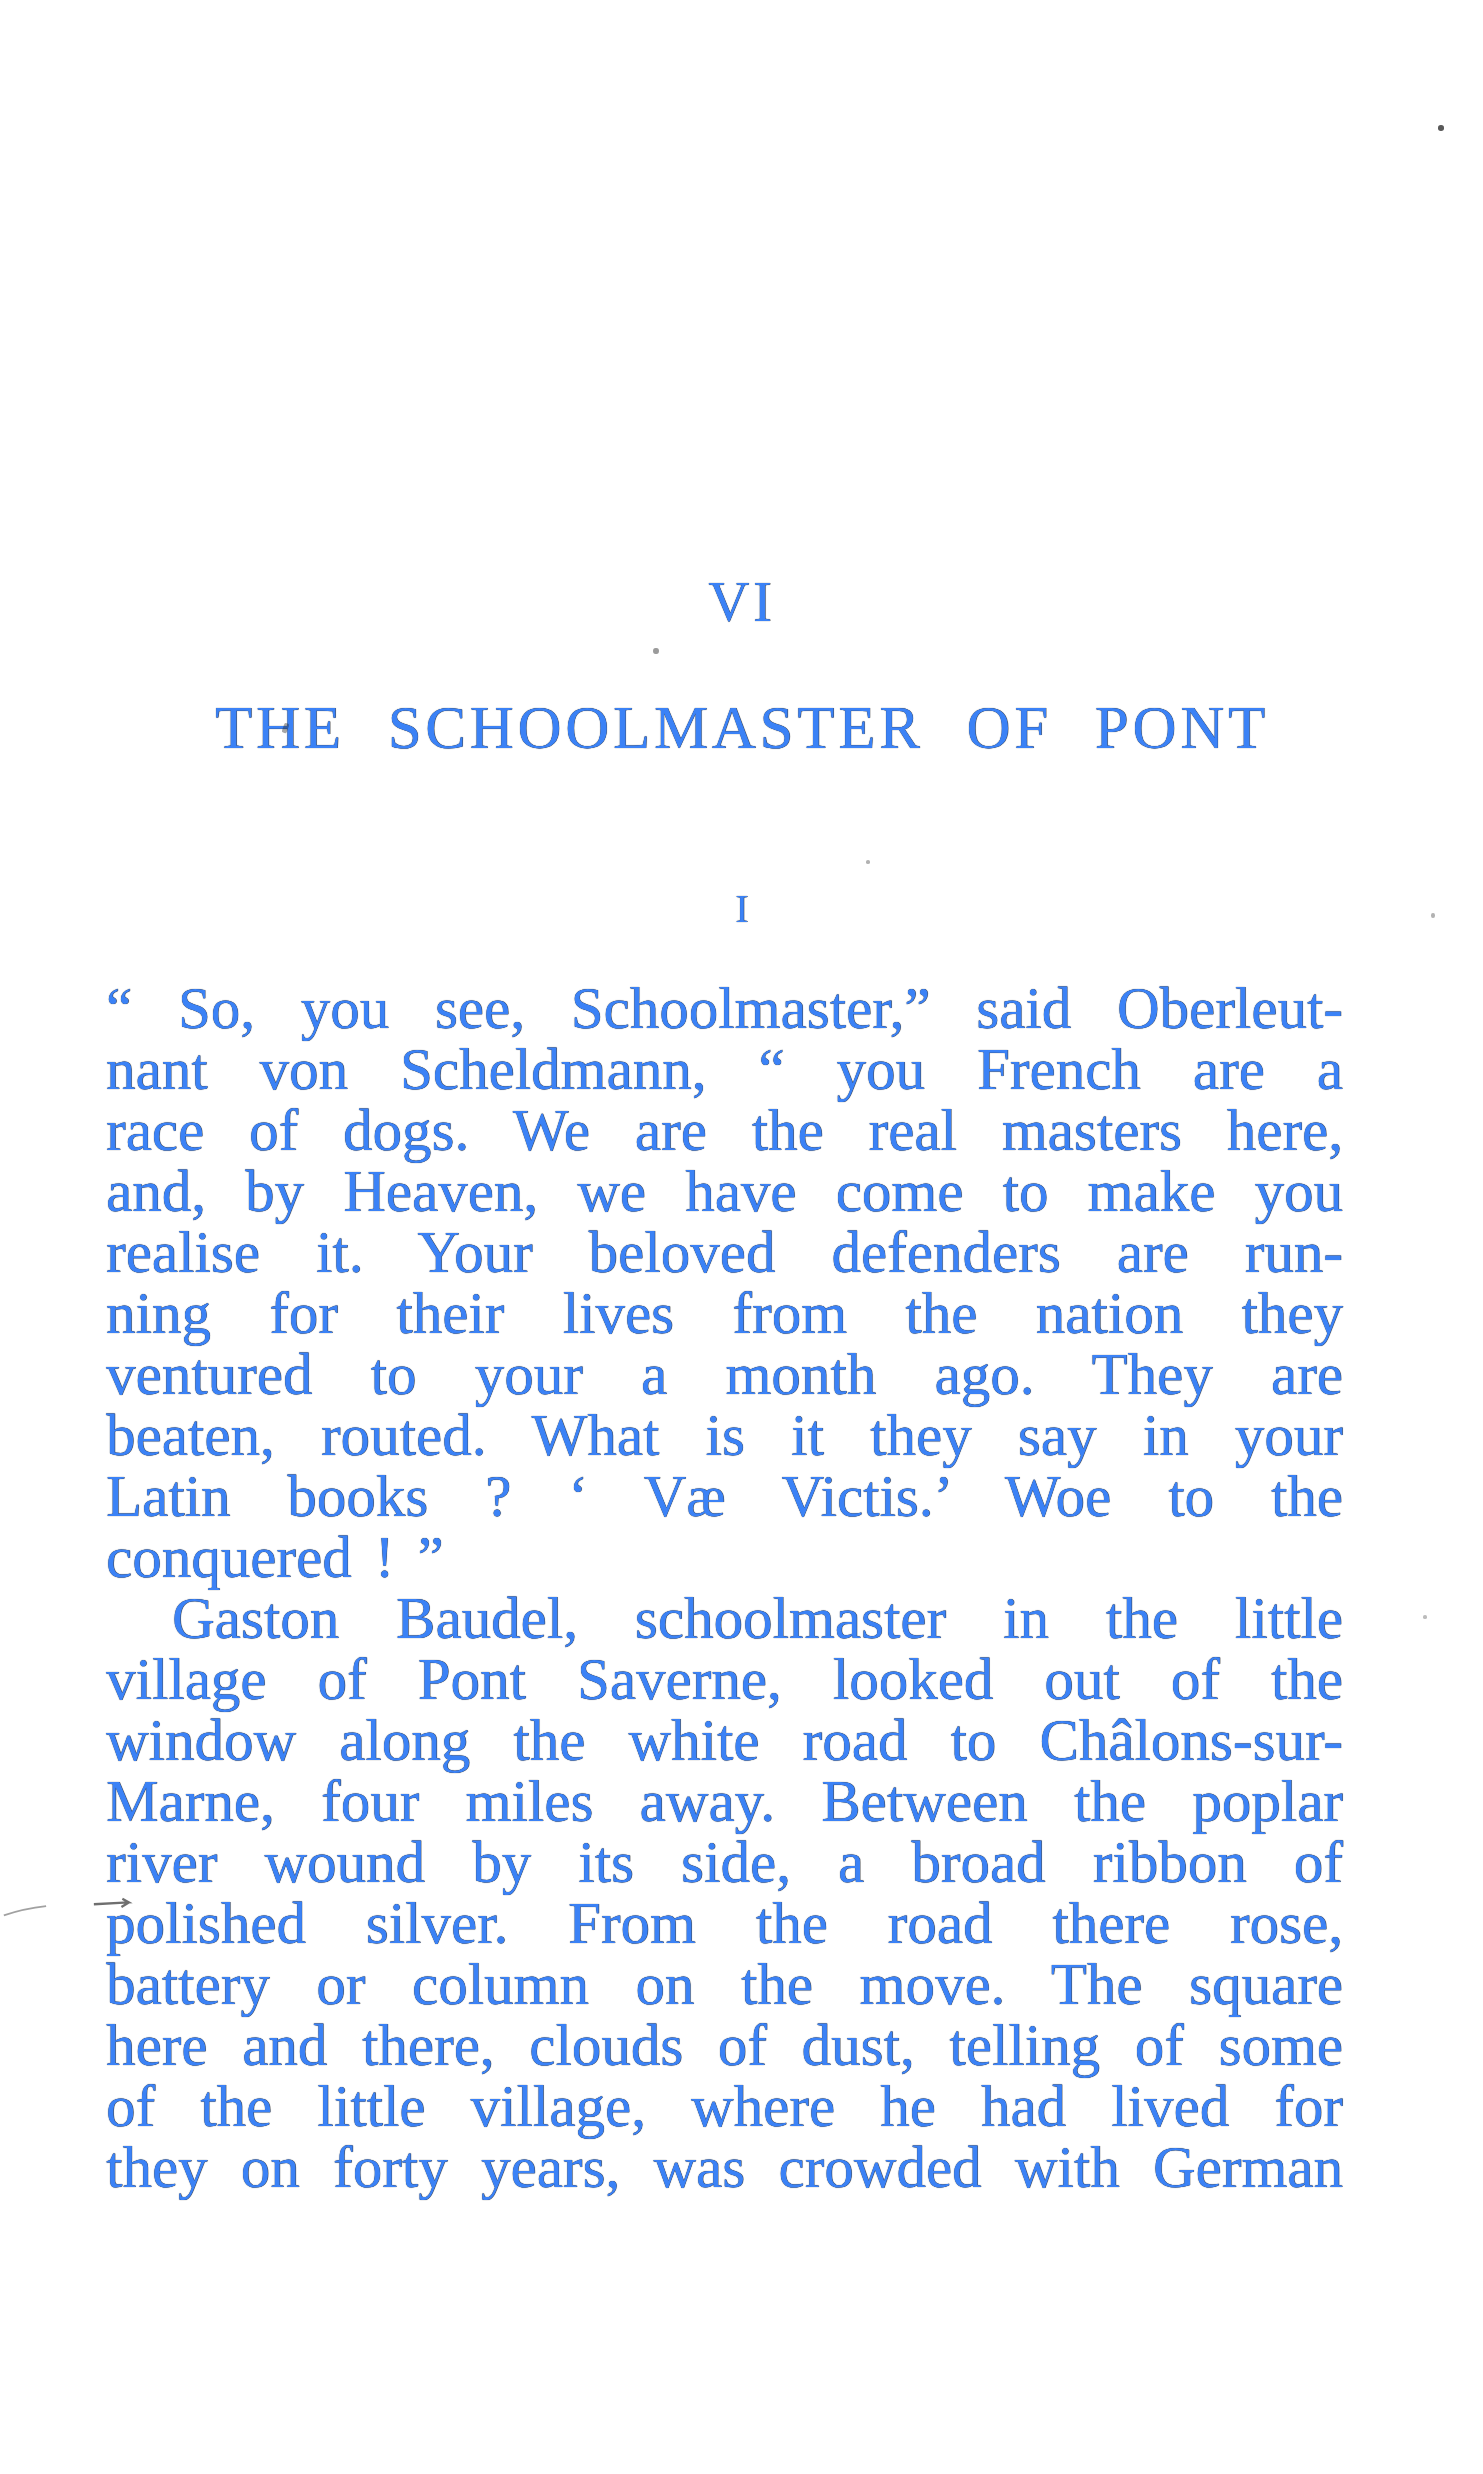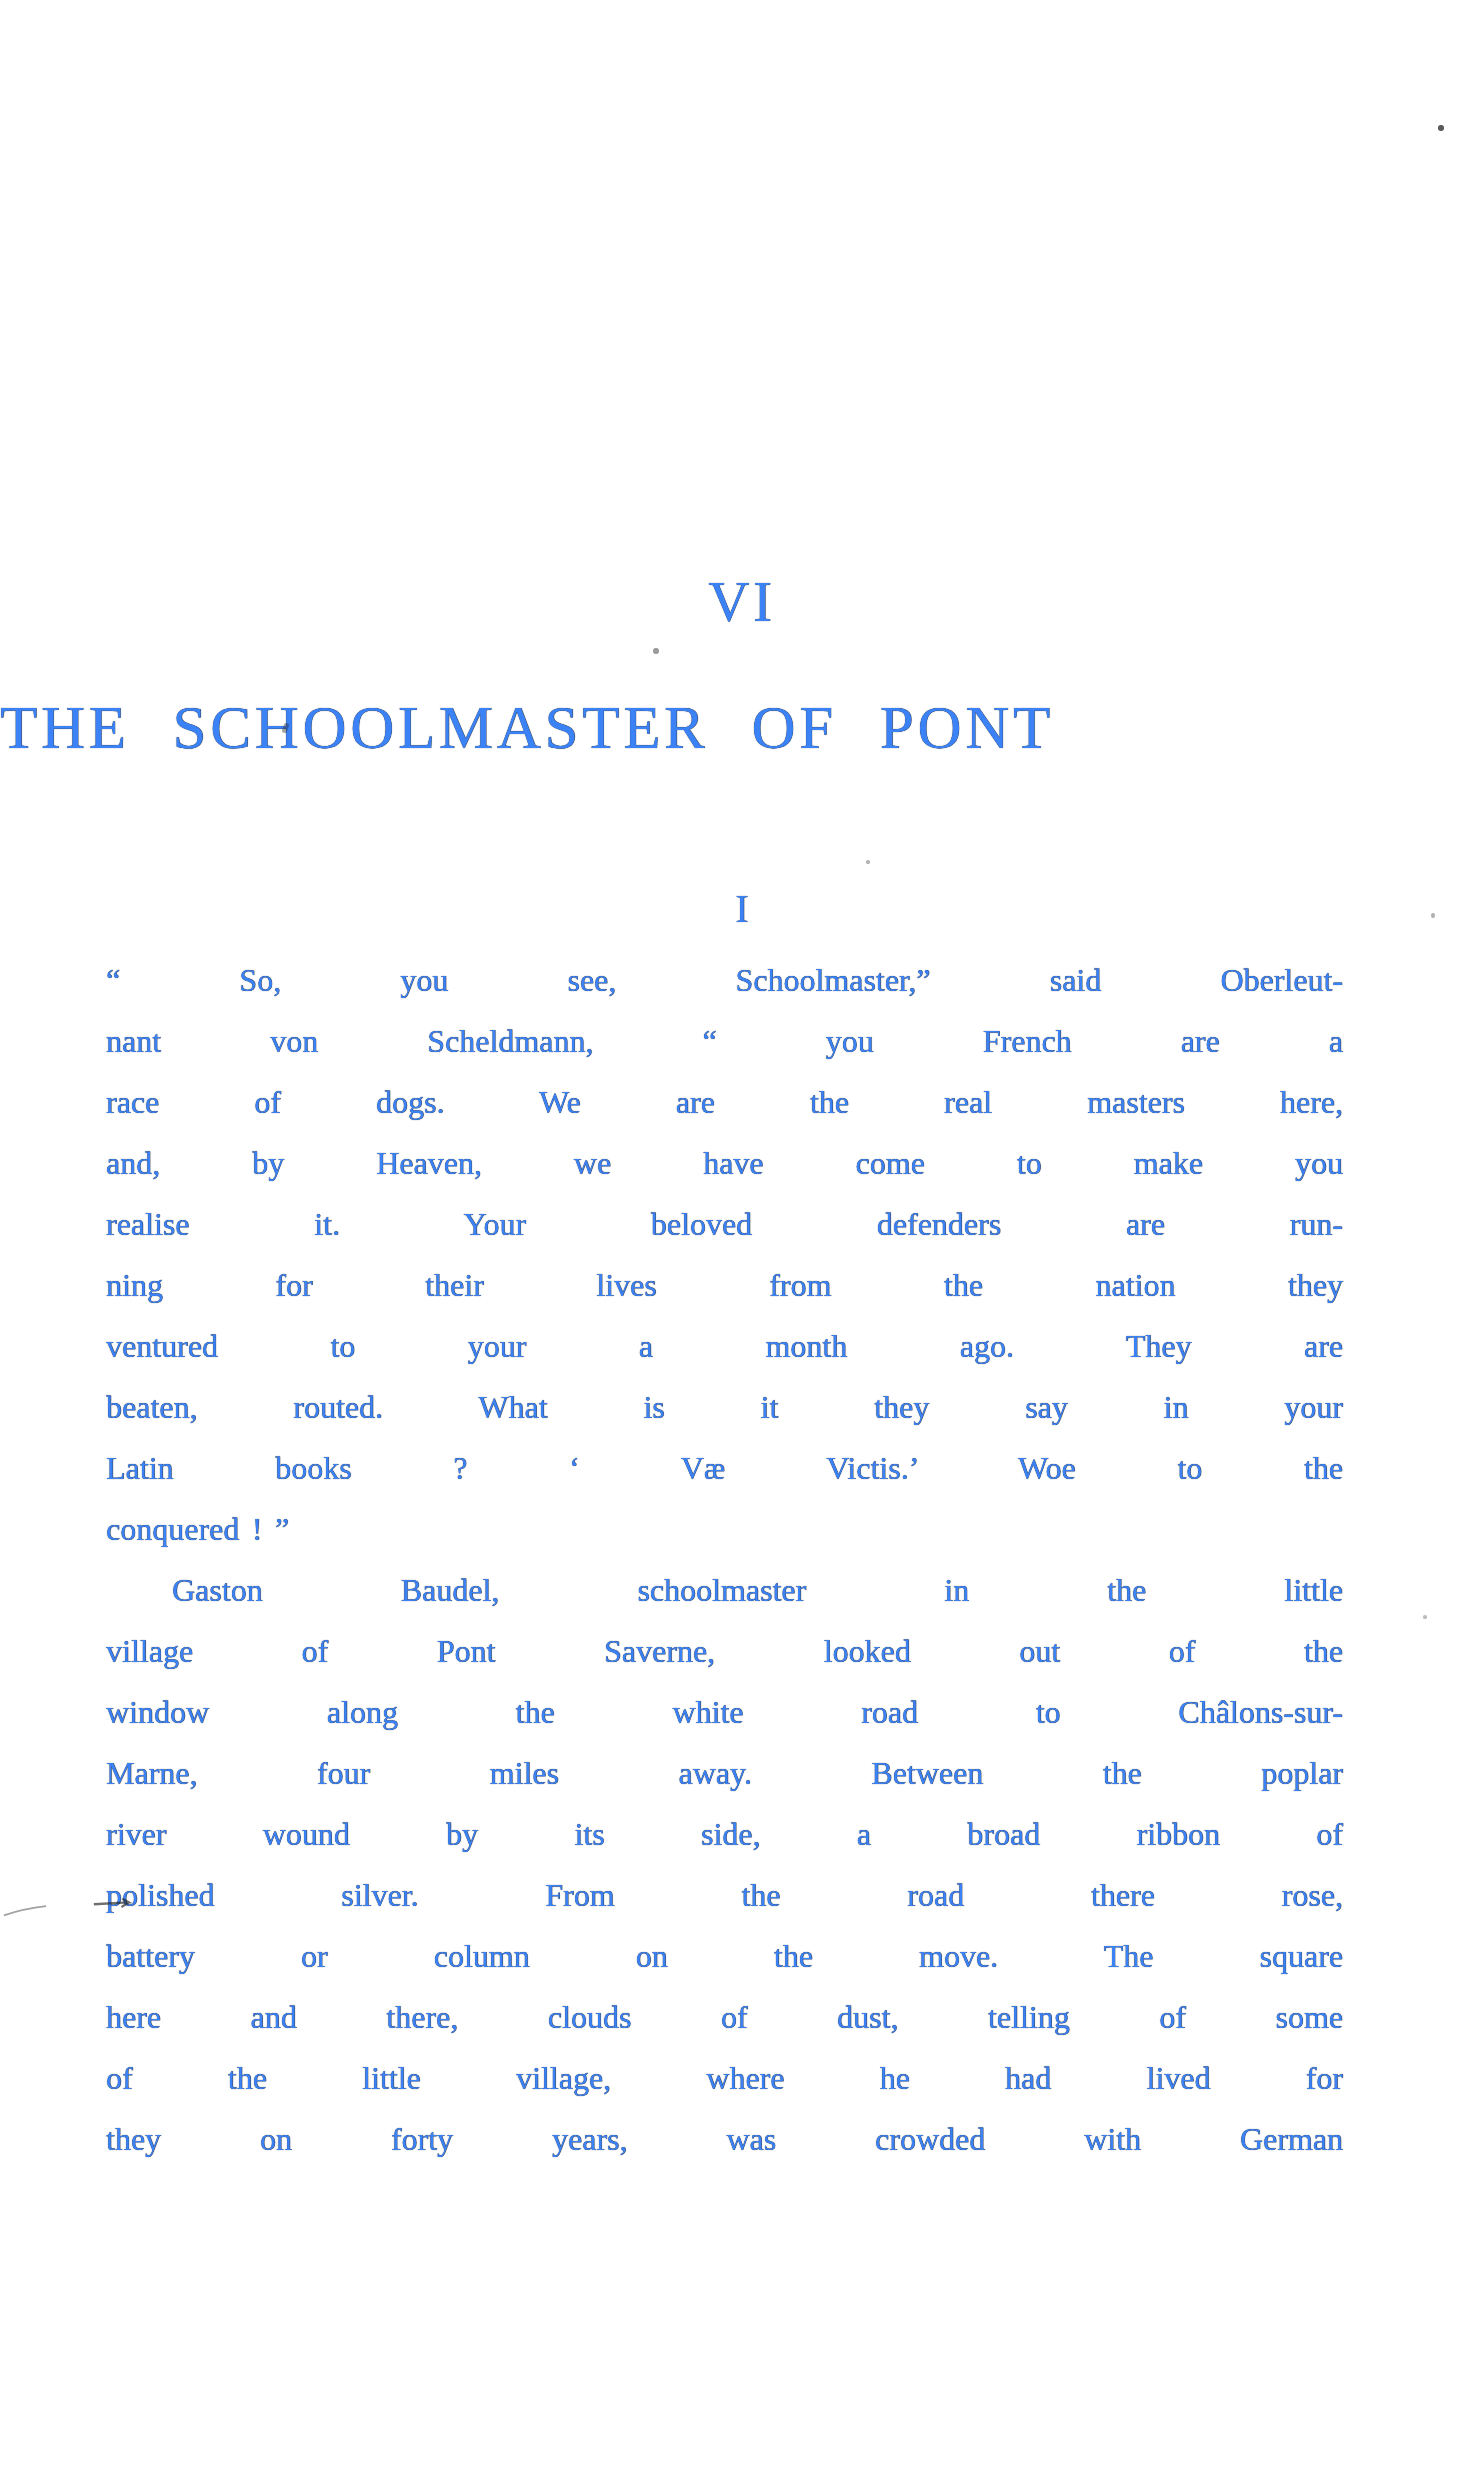--- a/index.html
+++ b/index.html
@@ -27,39 +27,40 @@
     width: 100%;
     text-align: center;
     font-size: 57px;
     letter-spacing: 3.7px;
   }
   .chapter-title {
     position: absolute;
     top: 688px;
     left: 0;
     width: 100%;
+    text-align: center;
     font-size: 61px;
     line-height: 79px;
     letter-spacing: 3.7px;
     word-spacing: 24px;
   }
   .section-marker {
     position: absolute;
     top: 885px;
     left: 0;
     width: 100%;
     text-align: center;
     font-size: 40px;
   }
   .body-text {
     position: absolute;
-    top: 950px;
+    top: 978px;
     left: 106px;
     width: 1237px;
-    font-size: 32px;
+    font-size: 59px;
     line-height: 61px;
     word-spacing: 0.14em;
   }
   .line {
     text-align: justify;
     text-align-last: justify;
     white-space: nowrap0; 
   }
   .line.para-end {
     text-align-last: left;

